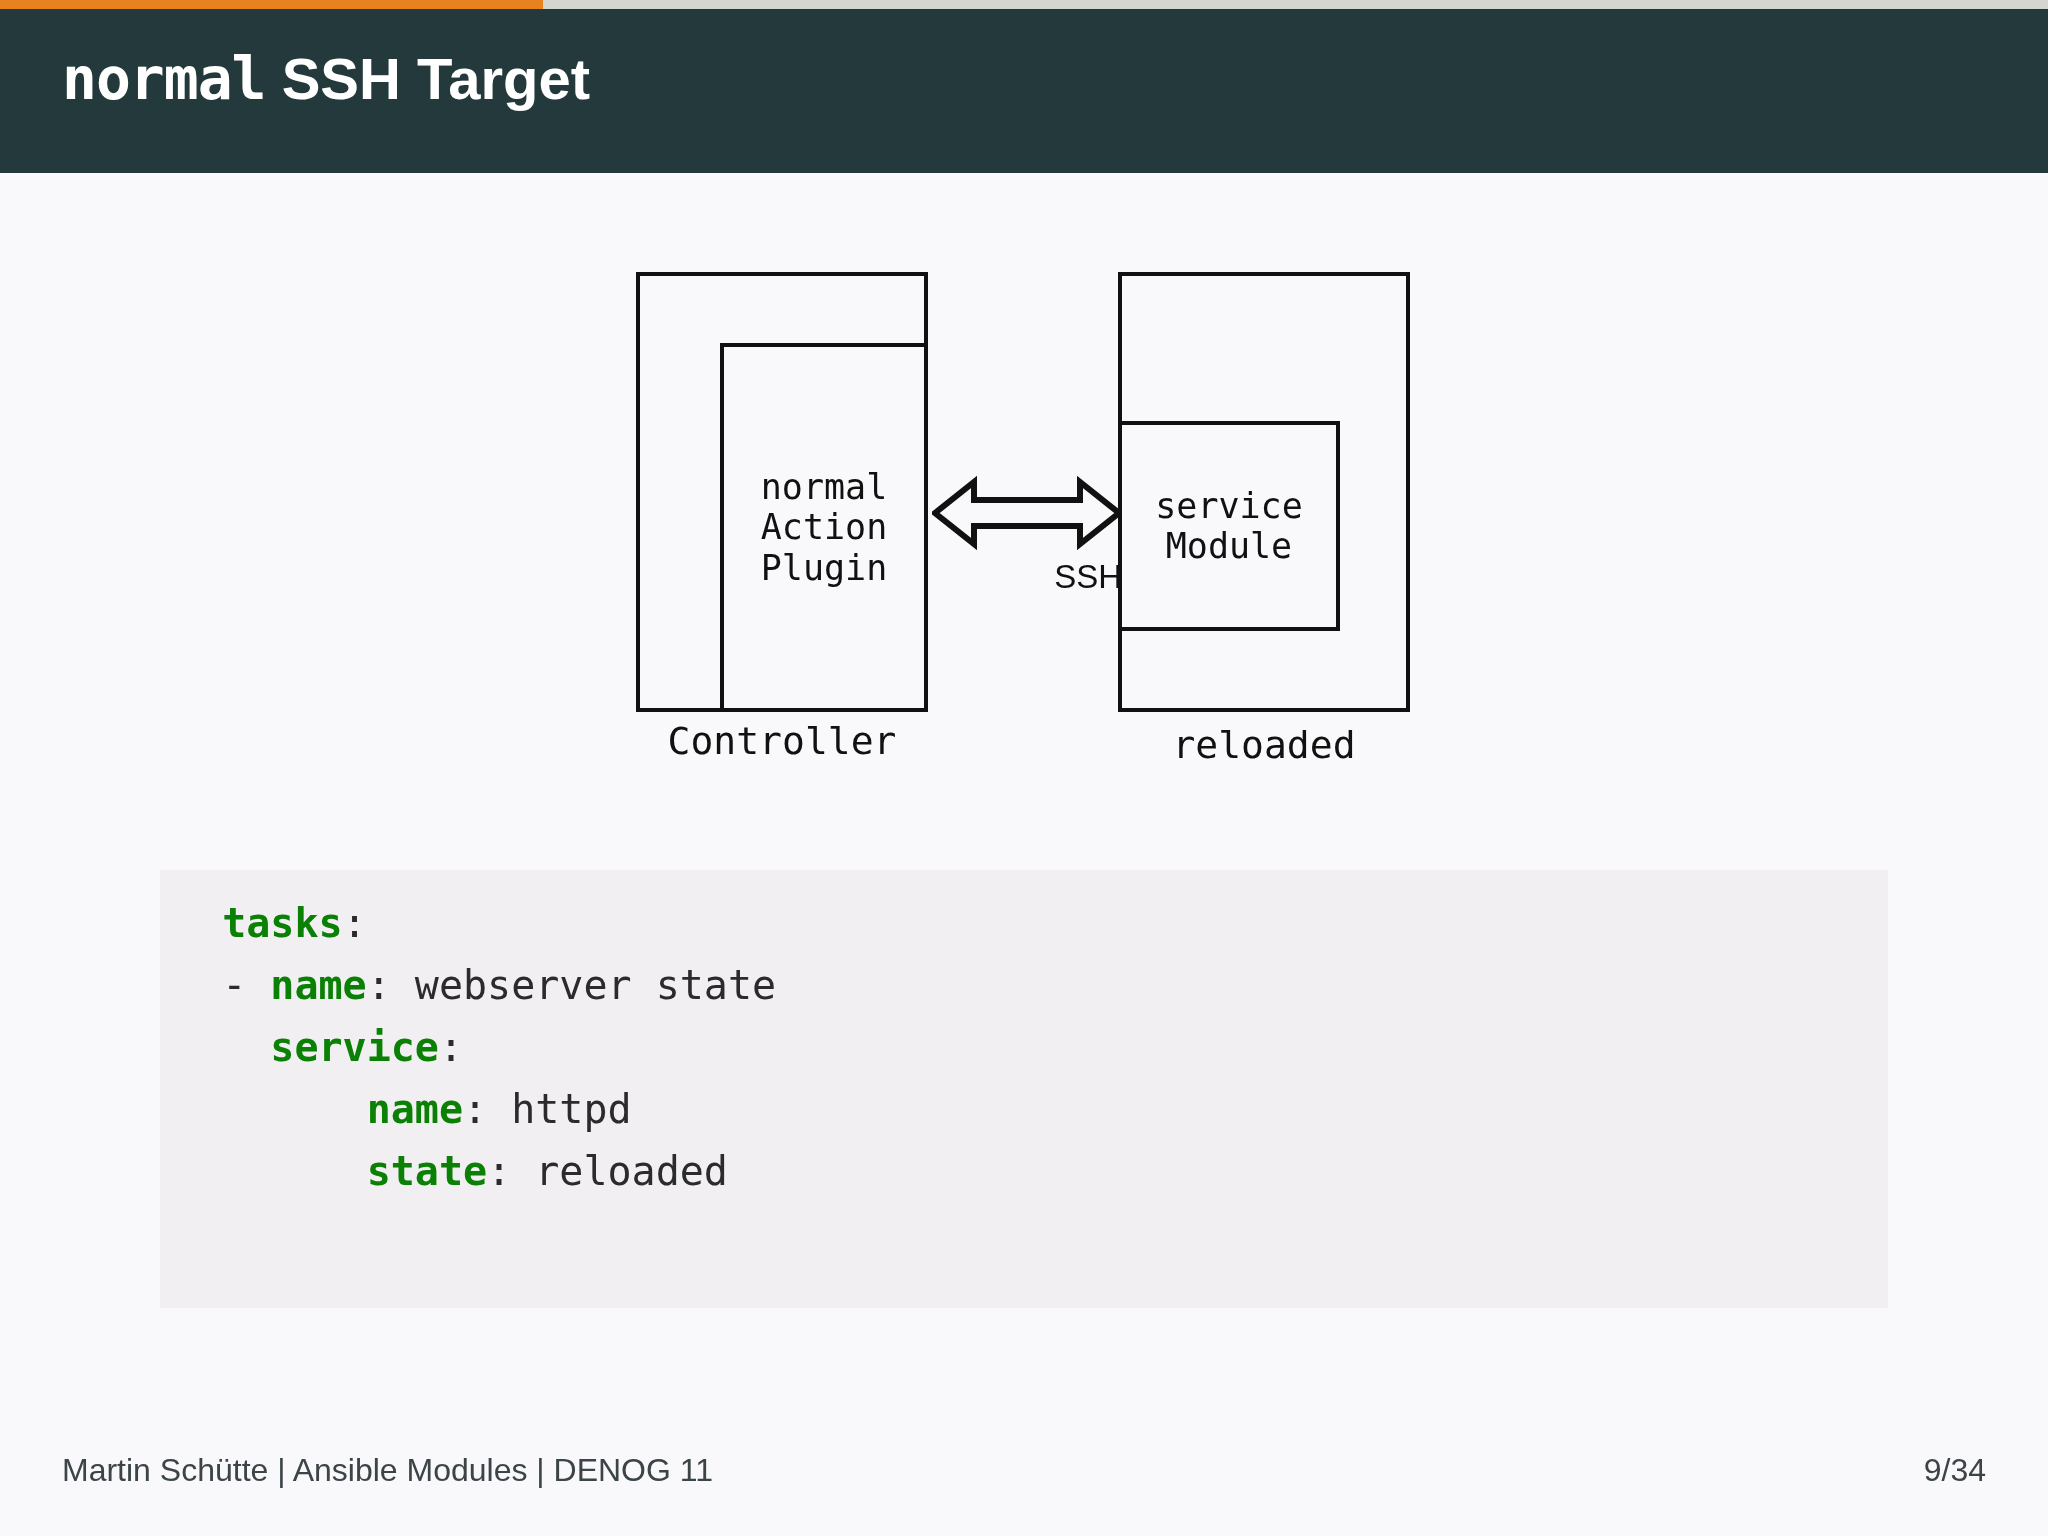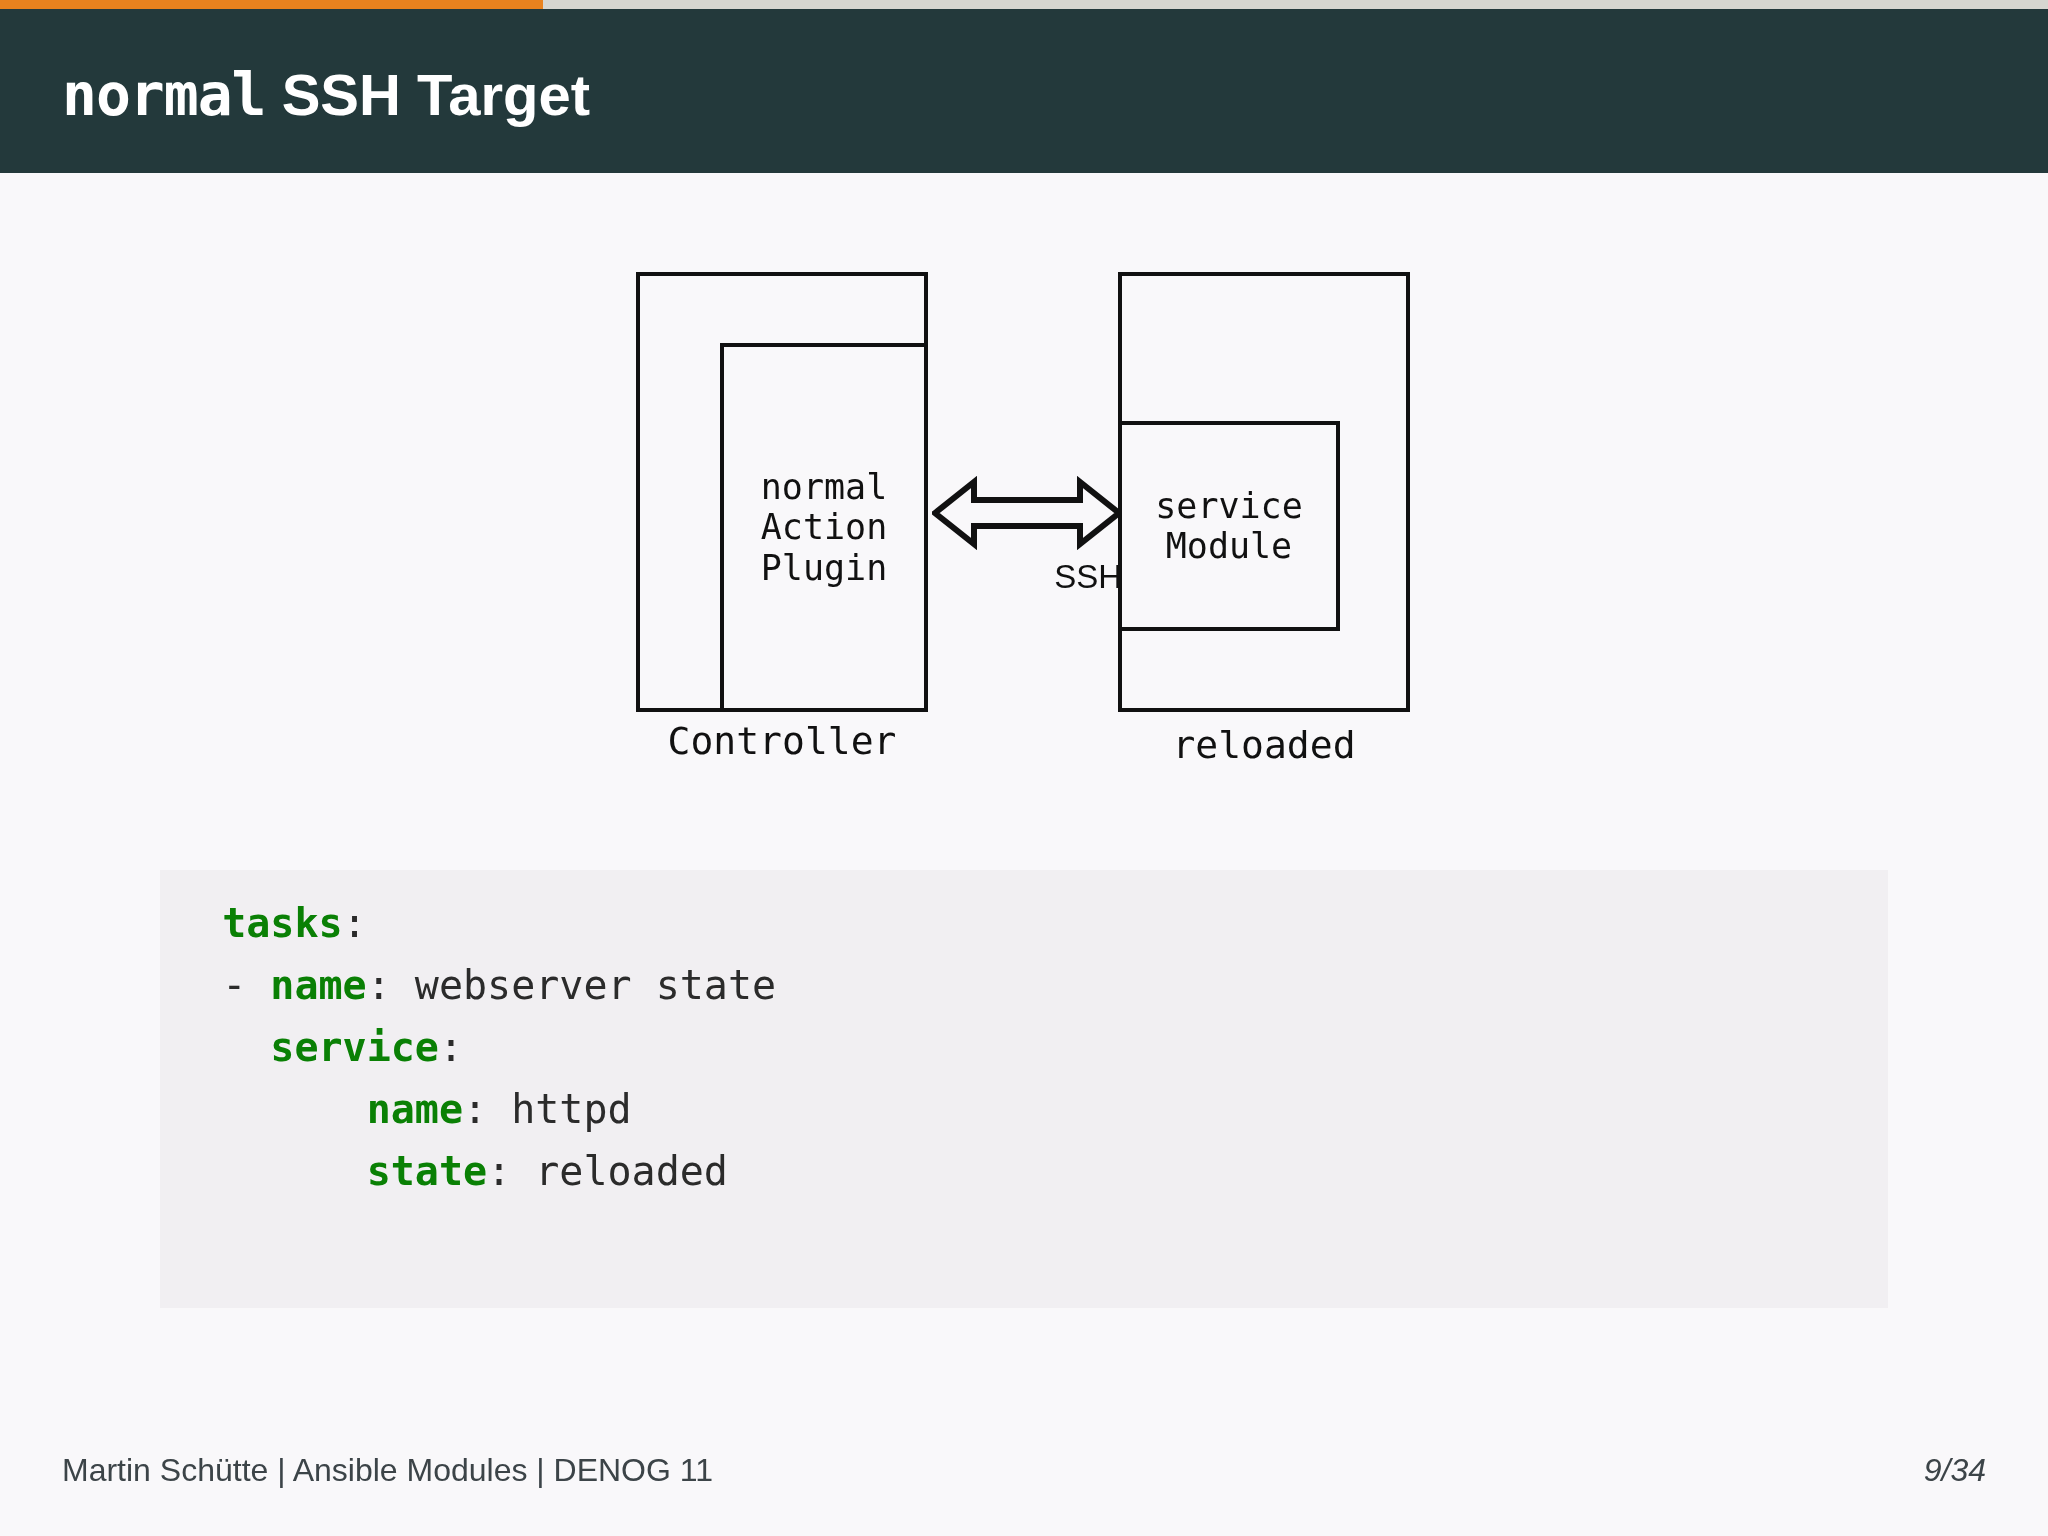--- a/index.html
+++ b/index.html
@@ -35,21 +35,21 @@
     position: absolute;
     left: 0; top: 9px;
     width: 2048px;
     height: 164px;
     background: #23393b;
     box-sizing: border-box;
   }
   .title {
     position: absolute;
     left: 62px;
-    top: 52px;
+    top: 36px;
     font-size: 58px;
     color: #ffffff;
     letter-spacing: 0px;
     white-space: nowrap;
   }
   .title .mono {
     font-family: "DejaVu Sans Mono", monospace;
     font-weight: bold;
     letter-spacing: -1px;
   }
@@ -159,21 +159,20 @@
     white-space: nowrap;
     text-align: right;
   }
   .footer-right {
     position: absolute;
     right: 62px;
     top: 1452px;
     font-size: 32px;
     color: #3c4448;
     white-space: nowrap;
-    font-style: italic;
   }
 </style>
 </head>
 <body>
 
 <div class="progress-track">
   <div class="progress-fill" id="progress-fill" style="width: 26.5%;"></div>
 </div>
 
 <div class="titlebar">

